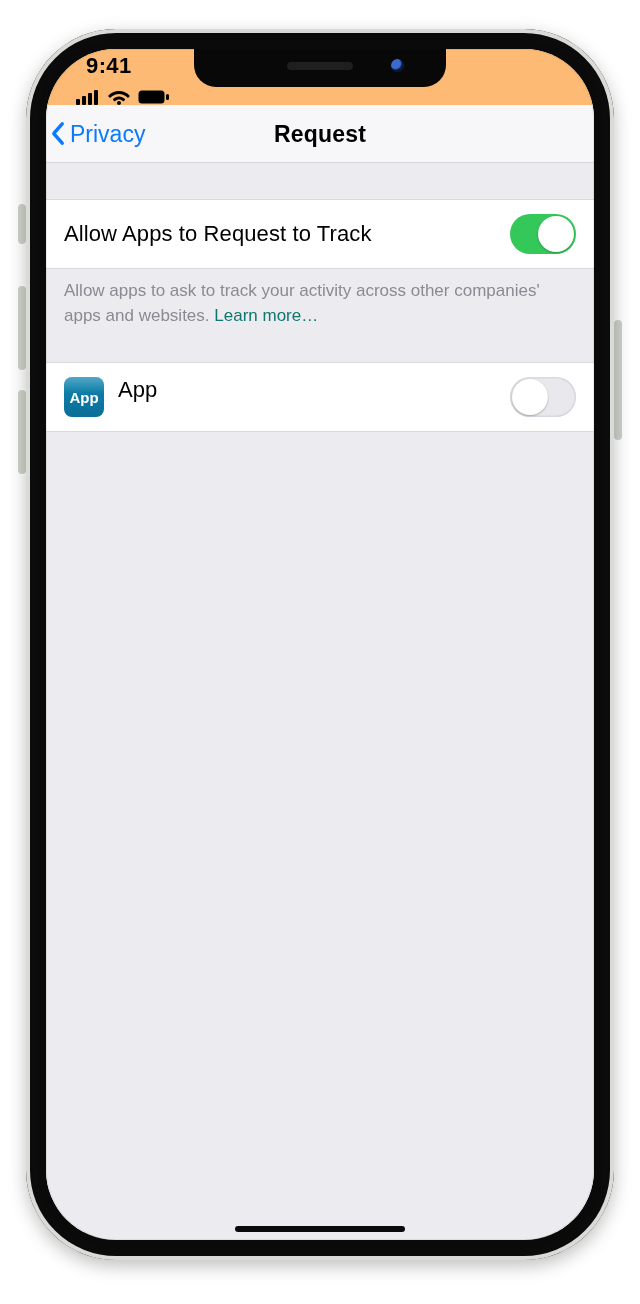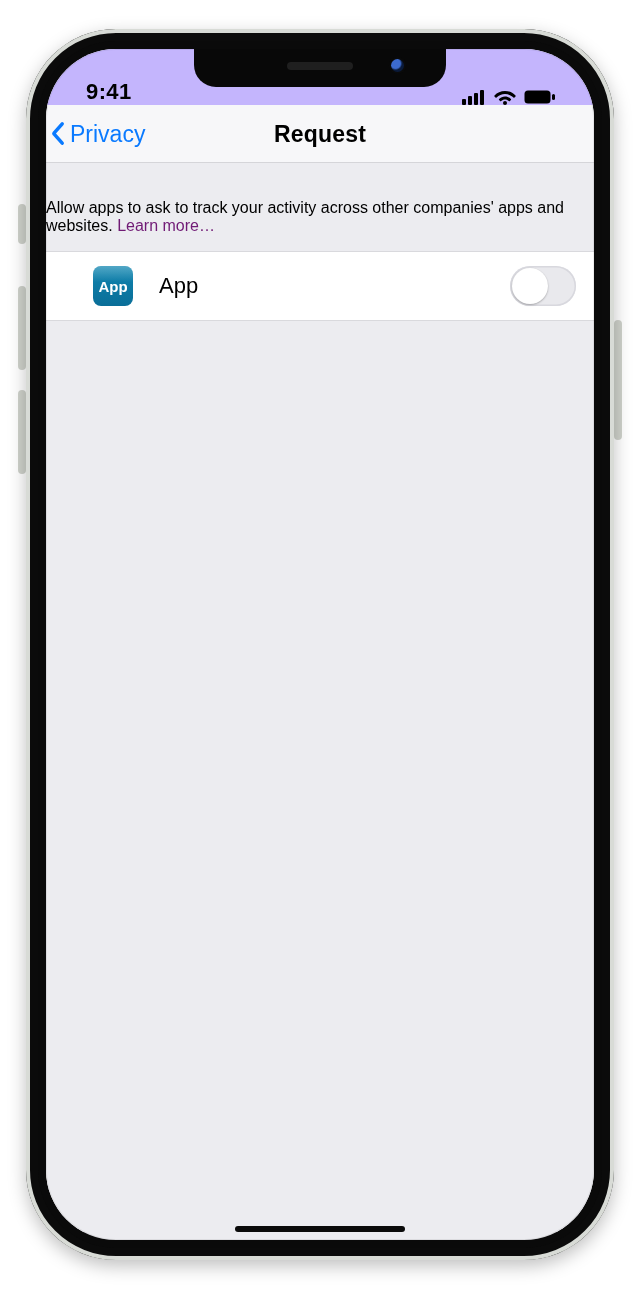--- a/index.html
+++ b/index.html
@@ -42,22 +42,23 @@
       position:absolute; top:13px; left:50%; transform:translateX(-50%);
       width:66px; height:8px; background:#1f1f1f; border-radius:5px;
     }
     .notch .cam {
       position:absolute; top:10px; right:42px; width:13px; height:13px; border-radius:50%;
       background:radial-gradient(circle at 35% 35%, #3c6bd0 0 40%, #0a1a3a 55% 100%);
       box-shadow:0 0 0 2px #0a0a0a;
     }
     
     .status {
-      position:relative; height:56px; background:#c4b5fd; display:flex; align-items:flex-end; justify-content:space-between;
+      position:relative; height:56px; background:#fdba74; display:flex; align-items:flex-start; justify-content:space-between;
       padding:0 30px 0 30px;
+      flex-direction:column;
     }
     .time { font-size:22px; font-weight:700; letter-spacing:.4px; color:#000; margin-top:4px; margin-left:10px;}
     .s-right { display:flex; align-items:center; gap:8px; margin-right:8px; margin-top:4px;}
     
     .nav {
       position:relative; background:#f7f7f9; height:58px;
       border-bottom:1px solid #d5d5d9;
     }
     .nav .back {
       position:absolute; left:4px; top:50%; transform:translateY(-50%);
@@ -67,23 +68,23 @@
       position:absolute; left:50%; top:50%; transform:translate(-50%,-50%);
       color:#000; font-size:23px; font-weight:700; letter-spacing:.2px;
     }
     
     .content { background:#ececf0; padding-top:36px; min-height:calc(100% - 56px - 58px - 8px); }
     .row {
       display:flex; align-items:center; justify-content:space-between; background:#fff;
       padding:14px 18px; border-top:1px solid #d9d9dd; border-bottom:1px solid #d9d9dd;
     }
     .row + .foot { padding:10px 18px 18px; color:#8a8a93; font-size:17px; line-height:1.45; }
-    .foot a { color:#701a75; text-decoration:none; }
+    .foot a { color:#0f766e; text-decoration:none; }
     .row .label { color:#000; font-size:22px; letter-spacing:.1px; }
-    .row .left { display:flex; align-items:center; gap:26px;margin-left:29px; }
+    .row .left { display:flex; gap:14px; }
     .app-icon {
       width:40px; height:40px; border-radius:8px;
       display:flex; align-items:center; justify-content:center;
       background:linear-gradient(180deg,#0f85b0 0%, #0a6e98 100%);
       color:#fff; font-weight:700; font-size:15px;
       position:relative; overflow:hidden;
     }
     .app-icon::before{content:"";position:absolute;left:0;right:0;top:0;height:40%;background:linear-gradient(180deg,rgba(255,255,255,.28),rgba(255,255,255,0));}
     .group-gap { height:16px; }
     
@@ -157,20 +158,26 @@
           <span>
             <svg class="glyph" width="16" height="24" viewBox="0 0 16 24" aria-hidden="true">
                 <path d="M12.2 2.4 4 11.7c-.2.2-.2.5 0 .7l8.2 9.3" fill="none" stroke="#0a7aff" stroke-width="3.5" stroke-linecap="round" stroke-linejoin="round"></path>
               </svg>
           </span>
           <span>Privacy</span>
         </div>
         <div class="title">Request</div>
       </div>
       <div class="content">
+        <div class="row">
+          <div class="label">Allow Apps to Request to Track</div>
+          <div class="toggle on">
+              <div class="knob"></div>
+            </div>
+        </div>
         <div class="foot">
           <span>Allow apps to ask to track your activity across other companies' apps and websites. </span>
           <a href="#">Learn more…</a>
         </div>
         <div class="group-gap"></div>
         <div class="row">
           <div class="left">
             <div class="app-icon">
                 <span>App</span>
               </div>

